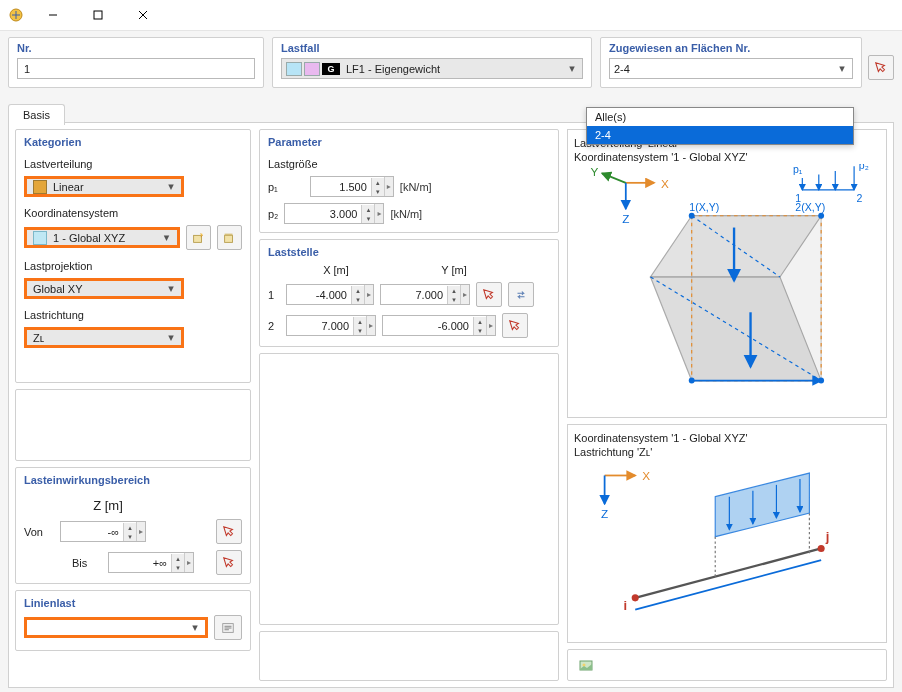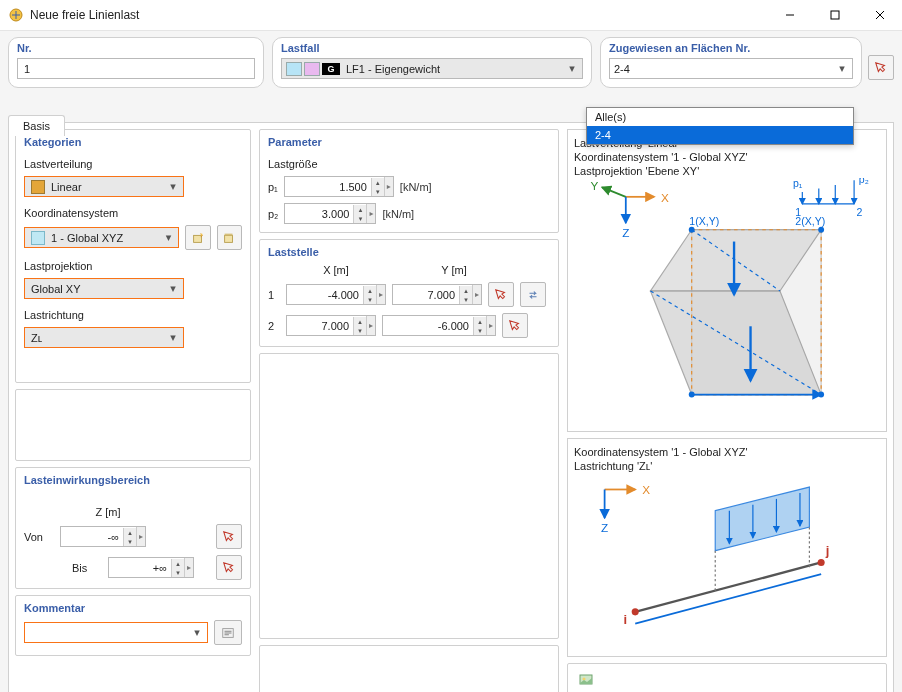--- a/index.html
+++ b/index.html
@@ -25,21 +25,21 @@
   .titlebar { height:30px; background:var(--titlebar); display:flex; align-items:center; padding:0 0 0 8px; border-bottom:1px solid #e5e5e5; }
   .app-icon { width:16px; height:16px; margin-right:6px; }
   .titlebar .title { flex:1; font-size:12px; }
   .titlebtns { display:flex; height:30px; }
   .titlebtn { width:45px; height:30px; display:flex; align-items:center; justify-content:center; }
   .titlebtn svg { width:10px; height:10px; }
 
   .client { flex:1; display:flex; flex-direction:column; background:var(--dlg-bg); padding:6px 8px 6px 8px; gap:4px; position:relative; }
   
   .toprow { display:flex; gap:8px; }
-  .toprow .panel { background:#fff; border:1px solid var(--panel-border); padding:4px 8px 8px 8px; border-radius:10px; flex-shrink:0; }
+  .toprow .panel { background:#fff; border:1px solid var(--panel-border); padding:4px 8px 8px 8px; border-radius:2px; flex-shrink:0; }
   .toprow .panel.nr { width:238px; }
   .toprow .panel.lf { width:302px; }
   .toprow .panel.assign-wrap { flex:1; display:flex; align-items:flex-end; gap:6px; border:none; background:none; padding:0; }
   .toprow .panel.assign-wrap .panel { flex:1; }
   .toprow .lbl { font-size:11px; color:var(--group-title); font-weight:600; margin-bottom:4px; }
   .fieldbox { height:21px; background:var(--field-bg); border:1px solid #b9b9b9; padding:0 6px; display:flex; align-items:center; font-size:11px; box-sizing:border-box; }
   .dd { height:21px; background:var(--dropdown-bg); border:1px solid #b9b9b9; display:flex; align-items:center; padding:0 4px; font-size:11px; box-sizing:border-box; gap:6px; }
   .dd .ddtext { flex:1; white-space:nowrap; overflow:hidden; }
   .dd .caret { width:12px; text-align:center; color:#555; }
   .lf-swatches { display:flex; gap:2px; align-items:center; }
@@ -49,36 +49,36 @@
   .iconbtn svg { width:14px; height:14px; }
 
   
   .dd-list { position:absolute; background:#fff; border:1px solid #888; box-shadow:var(--shadow); font-size:11px; z-index:50; }
   .dd-list .item { padding:3px 8px; }
   .dd-list .item.sel { background:var(--selection); color:#fff; }
   
 
   
   .tabs { display:flex; align-items:flex-end; height:24px; margin-top:2px; }
-  .tab { padding:4px 14px 4px 14px; border:1px solid var(--panel-border); border-bottom:none; background:#fff; font-size:11px; border-top-left-radius:3px; border-top-right-radius:3px; position:relative; top:18px; }
+  .tab { padding:4px 14px 4px 14px; border:1px solid var(--panel-border); border-bottom:none; background:#fff; font-size:11px; border-top-left-radius:3px; border-top-right-radius:3px; position:relative; top:7px; }
   .tab.active { background:#fff; font-weight:400; box-shadow:0 -1px 0 #fff inset; }
 
   .body { flex:1; display:flex; gap:8px; background:#fff; border:1px solid var(--panel-border); padding:6px; }
   .col { display:flex; flex-direction:column; gap:6px; }
   .col.left { width:236px; }
   .col.mid  { width:300px; }
   .col.right{ flex:1; }
 
   .group { background:#fff; border:1px solid var(--panel-border); border-radius:2px; padding:6px 8px 8px 8px; }
   .group > .gtitle { font-size:11px; color:var(--group-title); font-weight:600; margin-bottom:6px; }
 
   .formrow { display:flex; align-items:center; gap:6px; margin-top:6px; }
   .formrow > label { font-size:11px; width:auto; }
   .subhdr { font-size:11px; margin-top:10px; }
-  .dd2 { height:21px; background:var(--dropdown-bg); border:1px solid #f97316; display:flex; align-items:center; padding:0 4px 0 6px; font-size:11px; box-sizing:border-box; gap:6px; }
+  .dd2 { height:21px; background:var(--dropdown-bg); border:3px solid #f97316; display:flex; align-items:center; padding:0 4px 0 6px; font-size:11px; box-sizing:border-box; gap:6px; }
   .dd2 .sq { width:12px; height:12px; border:1px solid #9c7a34; background:#e3a63a; }
   .dd2 .ddtext { flex:1; }
   .dd2 .caret { width:12px; text-align:center; color:#555; }
 
   .numcell { display:flex; align-items:center; border:1px solid #b9b9b9; height:21px; box-sizing:border-box; background:#fff; }
   .numcell .val { flex:1; text-align:right; padding:0 4px; font-size:11px; }
   .spin { width:12px; display:flex; flex-direction:column; border-left:1px solid #ccc; }
   .spin div { height:9px; font-size:7px; line-height:9px; text-align:center; background:#eee; color:#555;}
   .lrbtn { width:8px; height:19px; display:flex; align-items:center; justify-content:center; font-size:8px; color:#777; border-left:1px solid #ccc; background:#eee; }
 
@@ -104,21 +104,20 @@
 
 <div class="window">
 
   <div class="titlebar">
     <span class="app-icon">
       <svg viewBox="0 0 16 16">
           <circle cx="8" cy="8" r="6" fill="#f3c245" stroke="#c08a1a"></circle>
           <path d="M4 8h8M8 4v8" stroke="#3a5ea8" stroke-width="1"></path>
         </svg>
     </span>
-    <span class="title">Neue freie Linienlast</span>
     <div class="titlebtns">
       <div class="titlebtn">
           <svg viewBox="0 0 10 10">
             <path d="M1 5h8" stroke="#000" stroke-width="1"></path>
           </svg>
         </div>
       <div class="titlebtn">
           <svg viewBox="0 0 10 10">
             <rect x="1" y="1" width="8" height="8" fill="none" stroke="#000" stroke-width="1"></rect>
           </svg>
@@ -228,21 +227,21 @@
               <span class="ddtext">Zʟ</span>
               <span class="caret">▾</span>
             </div>
           </div>
         </div>
 
         <div class="spacer-panel" style="height:70px; flex:0 0 auto;"></div>
 
         <div class="group">
           <div class="gtitle">Lasteinwirkungsbereich</div>
-          <div style="text-align:center; font-size:11px; margin:20px 0 4px 44px; width:80px;">Z [m]</div>
+          <div style="text-align:center; font-size:13px; margin:12px 0 4px 44px; width:80px;">Z [m]</div>
           <div class="formrow">
             <label style="width:30px;">Von</label>
             <div class="numcell" style="width:86px;">
               <span class="val">-∞</span>
               <div class="spin">
                   <div>▴</div>
                   <div>▾</div>
                 </div>
               <div class="lrbtn">▸</div>
             </div>
@@ -266,21 +265,21 @@
             <div style="flex:1"></div>
             <div class="iconbtn">
                 <svg viewBox="0 0 16 16">
                   <path d="M2 2l3 10 2-3 3 3 2-2-3-3 3-2z" fill="none" stroke="#c1392b" stroke-width="1.2"></path>
                 </svg>
               </div>
           </div>
         </div>
 
         <div class="group" style="padding-bottom:10px;">
-          <div class="gtitle">Kommentar</div>
+          <div class="gtitle">Linienlast</div>
           <div class="kom-row">
             <div class="dd2 noicon">
               <span class="ddtext"></span>
               <span class="caret">▾</span>
             </div>
             <div class="iconbtn">
               <svg viewBox="0 0 16 16">
                   <rect x="2" y="3" width="12" height="10" fill="#f2f2f2" stroke="#999"></rect>
                   <path d="M4 6h8M4 8h8M4 10h5" stroke="#777"></path>
                 </svg>
@@ -288,33 +287,33 @@
           </div>
         </div>
       </div>
 
       <div class="col mid">
         <div class="group">
           <div class="gtitle">Parameter</div>
           <div class="subhdr">Lastgröße</div>
           <div class="formrow">
             <label class="plabel">p₁</label>
-            <div class="numcell" style="width:110px;">
+            <div class="numcell" style="width:84px;margin-left:26px;">
               <span class="val">1.500</span>
               <div class="spin">
                   <div>▴</div>
                   <div>▾</div>
                 </div>
               <div class="lrbtn">▸</div>
             </div>
             <span class="unit">[kN/m]</span>
           </div>
           <div class="formrow">
             <label class="plabel">p₂</label>
-            <div class="numcell" style="width:92px;">
+            <div class="numcell" style="width:100px;">
               <span class="val">3.000</span>
               <div class="spin">
                   <div>▴</div>
                   <div>▾</div>
                 </div>
               <div class="lrbtn">▸</div>
             </div>
             <span class="unit">[kN/m]</span>
           </div>
         </div>
@@ -323,21 +322,21 @@
           <div class="gtitle">Laststelle</div>
           <div class="xyheader" style="margin-top:4px;">
             <span style="width:18px;"></span>
             <span style="width:100px;">X [m]</span>
             <span style="width:18px;"></span>
             <span style="width:100px;">Y [m]</span>
           </div>
 
           <div class="formrow">
             <label style="width:12px;">1</label>
-            <div class="numcell" style="width:100px;">
+            <div class="numcell" style="width:88px;">
               <span class="val">-4.000</span>
               <div class="spin">
                   <div>▴</div>
                   <div>▾</div>
                 </div>
               <div class="lrbtn">▸</div>
             </div>
             <div class="numcell" style="width:90px;">
               <span class="val">7.000</span>
               <div class="spin">
@@ -385,21 +384,20 @@
         </div>
 
         <div class="spacer-panel"></div>
         <div style="height:48px; border:1px solid var(--panel-border); border-radius:2px;"></div>
       </div>
 
       <div class="col right">
         <div class="preview" style="flex:1.3;">
           <div class="preview-label">Lastverteilung 'Linear'</div>
           <div class="preview-label">Koordinatensystem '1 - Global XYZ'</div>
-          <div class="preview-label">Lastprojektion 'Ebene XY'</div>
           <div class="preview-canvas">
             <svg viewBox="0 0 260 210">
               <defs>
                 <marker id="ah-or" markerWidth="6" markerHeight="6" refX="5" refY="3" orient="auto">
                     <path d="M0 0L6 3L0 6z" fill="#e38b2c"></path>
                   </marker>
                 <marker id="ah-bl" markerWidth="6" markerHeight="6" refX="5" refY="3" orient="auto">
                     <path d="M0 0L6 3L0 6z" fill="#0a6bd9"></path>
                   </marker>
                 <marker id="ah-gn" markerWidth="6" markerHeight="6" refX="5" refY="3" orient="auto">

